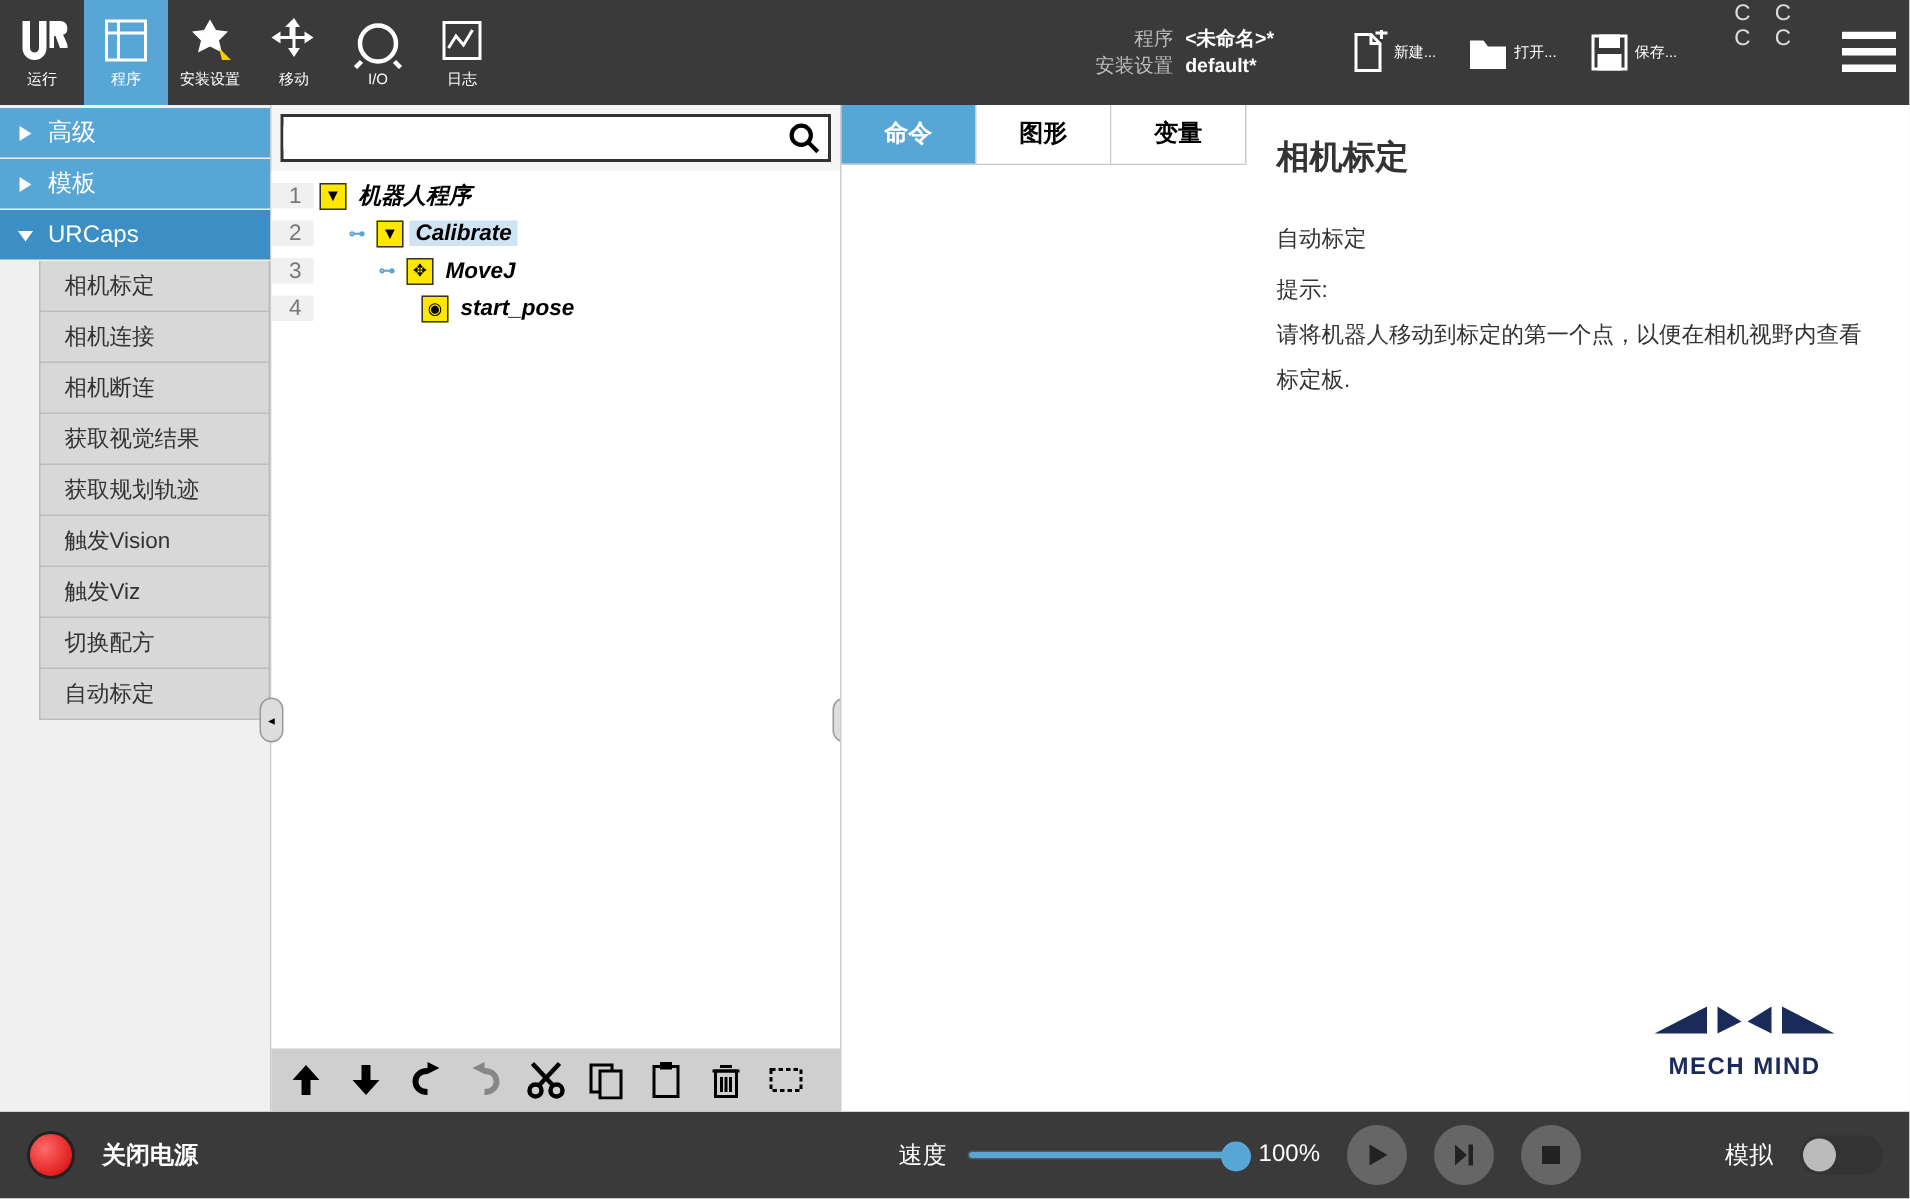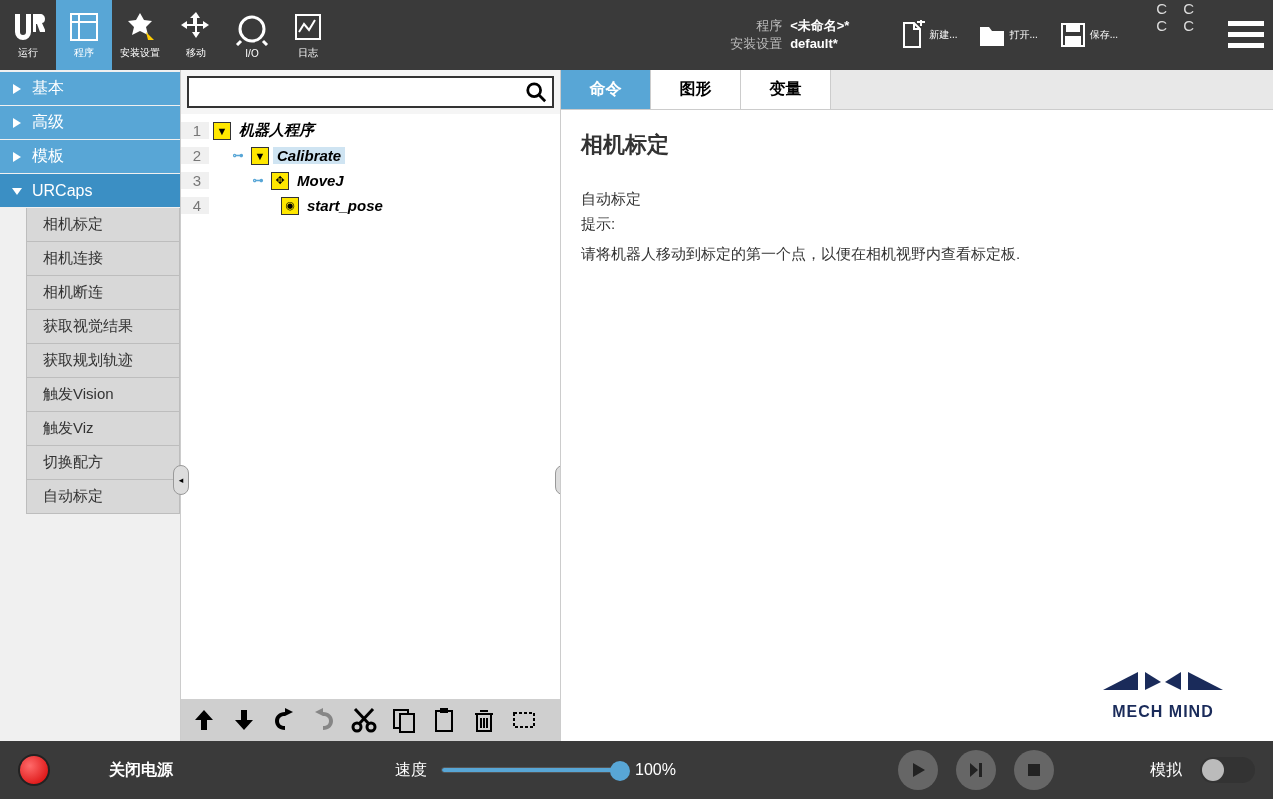--- a/index.html
+++ b/index.html
@@ -48,41 +48,41 @@
   .tree-icon.move{ background:#ffe700;}
   .tree-icon.target{ background:#ffe700;}
   .lbl{ font-style:italic; padding:0 4px; font-weight:bold;}
 
   .tree-toolbar{ height:42px; background:#cfcfcf; display:flex; align-items:center; gap:10px; padding:0 8px;}
   .tree-toolbar .tb{ width:30px; height:30px; display:flex; align-items:center; justify-content:center; cursor:pointer;}
   .tree-toolbar .tb.disabled{ opacity:.35; cursor:default;}
   .tree-toolbar svg{width:26px;height:26px;}
 
   
-  .detail { flex:1; display:flex; flex-direction:column; background:#fff; border-left:1px solid #ccc; position:relative;}
+  .detail { flex:1; display:flex; flex-direction:row; background:#fff; border-left:1px solid #ccc; position:relative;}
   .detail-tabs{ height:40px; display:flex; border-bottom:1px solid #ccc; background:#e8e8e8;}
   .dtab{ width:90px; display:flex; align-items:center; justify-content:center; font-size:16px; cursor:pointer; font-weight:bold; border-right:1px solid #ccc;}
   .dtab.active{ background:#58a6d6; color:#fff;}
   .detail-body{ flex:1; padding:20px 20px; font-size:15px; color:#333; position:relative;}
   .detail-body h2{ font-size:22px; font-weight:bold; margin-bottom:30px;}
   .field-row{ display:flex; align-items:center; gap:12px; margin:12px 0 20px 18px;}
   .select{ width:205px; height:28px; border:1px solid #333; display:flex; align-items:center; justify-content:space-between; padding:0 8px; background:#fff; cursor:pointer;}
   .select svg{width:14px;height:10px;}
-  .hint{ line-height:30px;}
+  .hint{ margin-top:10px; line-height:30px;}
   .mechlogo{ position:absolute; right:30px; bottom:20px; text-align:center; color:#1a2b5a; font-weight:bold; letter-spacing:1px;}
   .mechlogo svg{width:160px;height:38px;}
 
   .splitter{ position:absolute; width:16px; height:30px; background:#ddd; border:1px solid #999; border-radius:8px; top:395px; display:flex; align-items:center; justify-content:center; cursor:pointer; font-size:9px;}
   .splitter.left{ left:173px;}
   .splitter.right{ left:555px;}
 
   
   .bottombar{ height:58px; background:#3a3a3a; display:flex; align-items:center; color:#fff; padding:0 18px; gap:18px;}
   .rec{ width:32px; height:32px; border-radius:50%; background:radial-gradient(circle at 35% 35%, #ff6a6a, #d40000); border:2px solid #222; cursor:pointer;}
-  .speed-area{ flex:1; display:flex; align-items:center; justify-content:center; gap:14px;}
+  .speed-area{ flex:1; display:flex; align-items:center; justify-content:flex-end; gap:14px;}
   .slider{ width:180px; height:6px; background:#1a1a1a; border:1px solid #555; border-radius:3px; position:relative;}
   .slider .fill{ position:absolute; left:0; top:0; height:100%; background:#58a6d6; border-radius:3px;}
   .slider .thumb{ position:absolute; top:-7px; width:20px; height:20px; border-radius:50%; background:#58a6d6; transform:translateX(-50%);}
   .circle-btn{ width:40px; height:40px; border-radius:50%; background:#666; display:flex; align-items:center; justify-content:center; cursor:pointer;}
   .circle-btn svg{width:20px;height:20px; fill:#222;}
   .toggle{ width:55px; height:26px; background:#333; border-radius:13px; position:relative; cursor:pointer;}
   .toggle .knob{ width:22px; height:22px; border-radius:50%; background:#bbb; position:absolute; left:2px; top:2px;}
 </style>
 </head>
 <body>
@@ -189,26 +189,20 @@
     </div>
 </div>
 
 <div class="main">
 
   <div class="leftnav">
     <div class="nav-sec">
         <svg viewBox="0 0 14 14" fill="#fff">
           <polygon points="3,2 11,7 3,12"></polygon>
         </svg>
-        <span>基本</span>
-      </div>
-    <div class="nav-sec">
-        <svg viewBox="0 0 14 14" fill="#fff">
-          <polygon points="3,2 11,7 3,12"></polygon>
-        </svg>
         <span>高级</span>
       </div>
     <div class="nav-sec">
         <svg viewBox="0 0 14 14" fill="#fff">
           <polygon points="3,2 11,7 3,12"></polygon>
         </svg>
         <span>模板</span>
       </div>
     <div class="nav-sec expanded">
         <svg viewBox="0 0 14 14" fill="#fff">
@@ -380,21 +374,21 @@
             <polygon points="105,10 105,28 140,28" fill="#1a2b5a"></polygon>
           </svg>
         <div style="font-size:16px;">MECH MIND</div>
       </div>
     </div>
   </div>
 </div>
 
 <div class="bottombar">
   <div class="rec"></div>
-  <span style="font-weight:bold;margin-left:41px;">关闭电源</span>
+  <span style="font-weight:bold;">关闭电源</span>
 
   <div class="speed-area">
     <span>速度</span>
     <div class="slider">
       <div class="fill" style="width:100%;"></div>
       <div class="thumb" style="left:100%;"></div>
     </div>
     <span>100%</span>
   </div>
 

